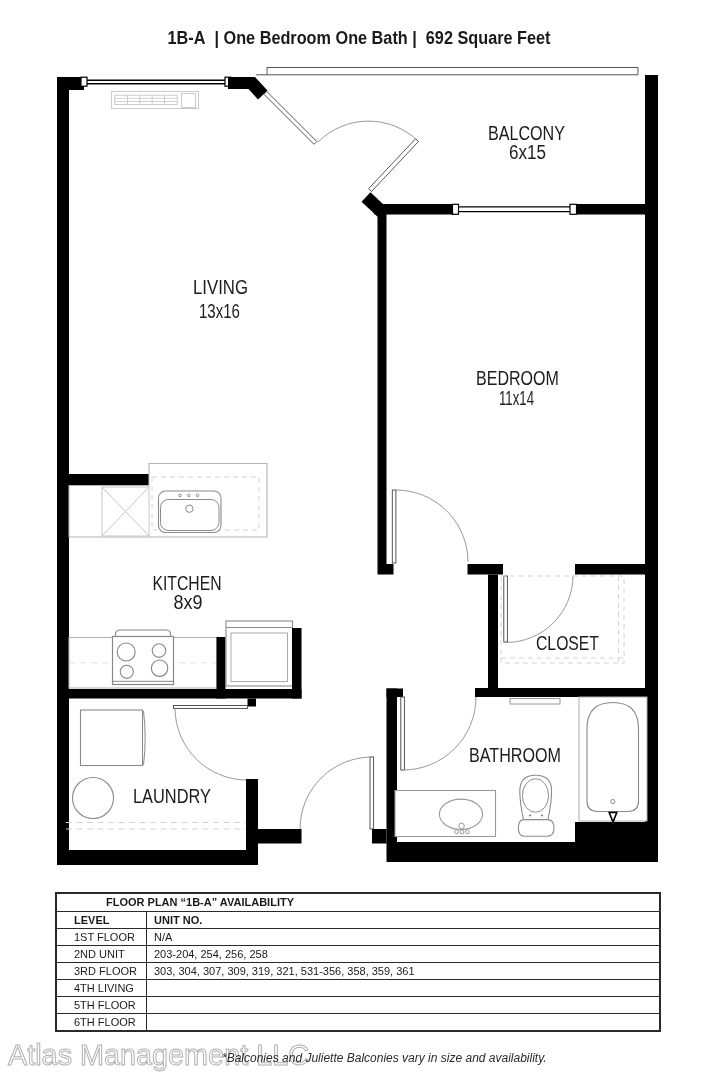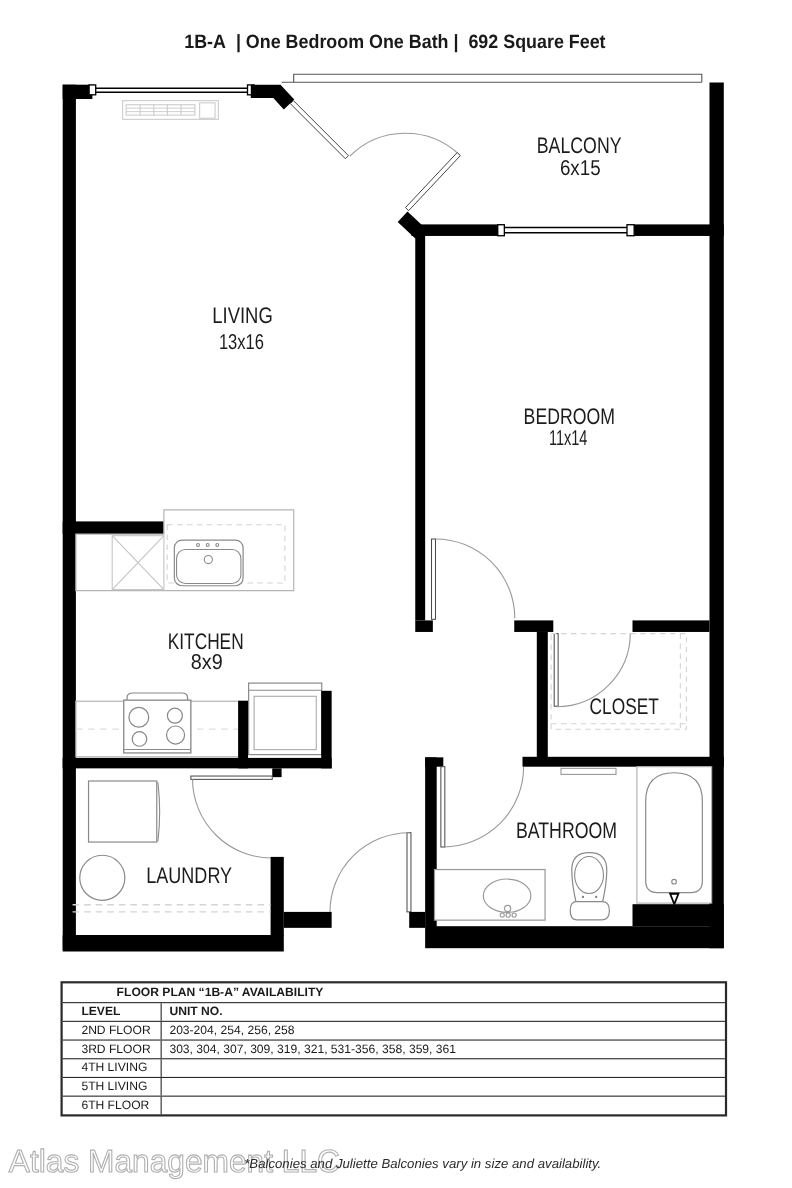--- a/index.html
+++ b/index.html
@@ -245,31 +245,35 @@
 
 <div class="tbl">
   <div class="row hd" style="height:16.5px;">
       <span style="padding-left:5px;margin-left:44px;">FLOOR PLAN “1B-A” AVAILABILITY</span>
     </div>
   <div class="row hd" style="height:16px;">
       <div class="c1">LEVEL</div>
       <div class="c2">UNIT NO.</div>
     </div>
   <div class="row" style="height:16px;">
-      <div class="c1">2ND FLOOR</div>
+      <div class="c1">1ST FLOOR</div>
+      <div class="c2">N/A</div>
+    </div>
+  <div class="row" style="height:16px;">
+      <div class="c1">2ND UNIT</div>
       <div class="c2">203-204, 254, 256, 258</div>
     </div>
   <div class="row" style="height:16px;">
       <div class="c1">3RD FLOOR</div>
       <div class="c2">303, 304, 307, 309, 319, 321, 531-356, 358, 359, 361</div>
     </div>
   <div class="row" style="height:16px;">
       <div class="c1">4TH LIVING</div>
     </div>
   <div class="row" style="height:16px;">
-      <div class="c1">5TH LIVING</div>
+      <div class="c1">5TH FLOOR</div>
     </div>
   <div class="row" style="height:16px;">
       <div class="c1">6TH FLOOR</div>
     </div>
 </div>
 
 <div class="note">*Balconies and Juliette Balconies vary in size and availability.</div>
 
 </body></html>

